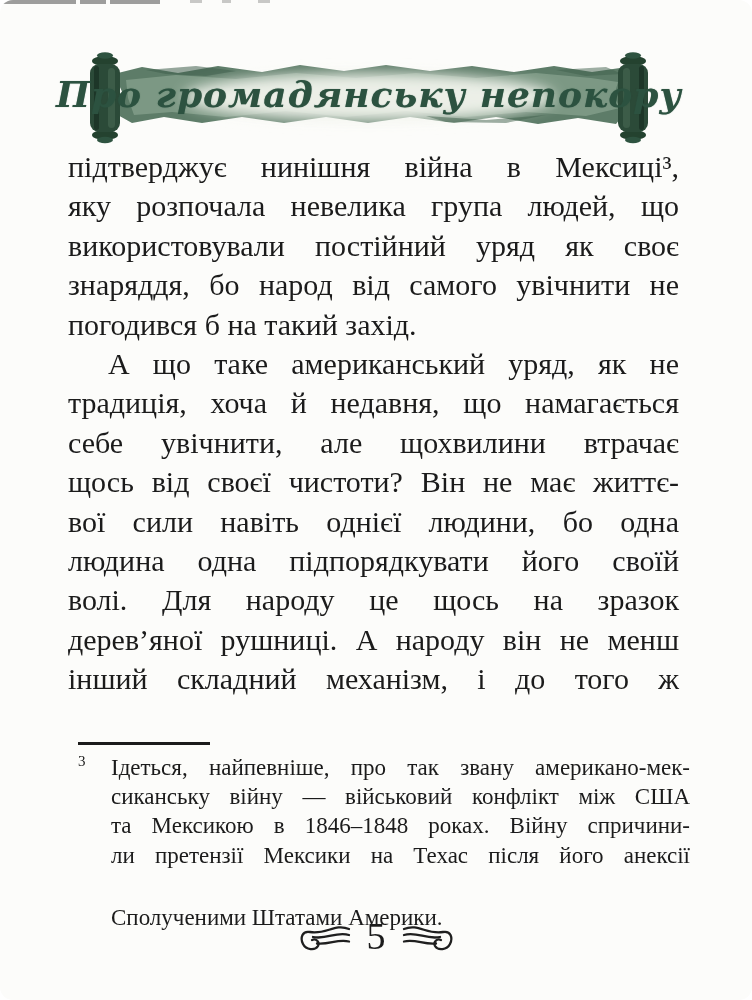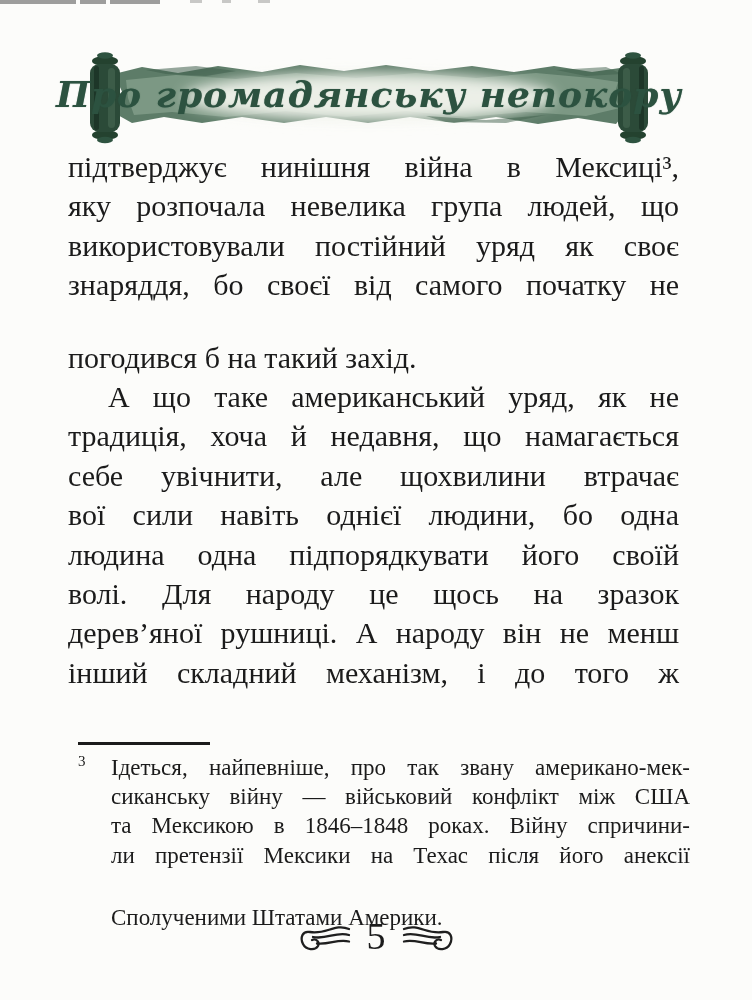--- a/index.html
+++ b/index.html
@@ -1,18 +1,18 @@
 <!DOCTYPE html>
 <html><head>
 <meta charset="utf-8">
 <style>
   html,body{margin:0;padding:0;background:#ffffff;}
   .page{
     position:relative;width:752px;height:1000px;background:#fcfcfa;
-    overflow:hidden;font-family:"Liberation Serif","DejaVu Serif",serif;color:#1b1b1b;
+    overflow:hidden;font-family:"Liberation Serif","DejaVu Serif",serif;color:#1b1b1b;border-radius:13px;
   }
   
   .art{position:absolute;top:0;height:4px;background:#4f4f4f;opacity:.55;}
   .art.dot{height:3px;opacity:.3;}
 
   
   .banner{position:absolute;left:86px;top:52px;width:566px;height:92px;}
   .banner svg{display:block;}
   .banner-title{
     position:absolute;left:48px;right:48px;top:6px;bottom:14px;
@@ -20,21 +20,21 @@
     font-family:"DejaVu Serif","Liberation Serif",serif;
     font-style:italic;font-weight:bold;font-size:36px;
     color:#2c5240;letter-spacing:1px;white-space:nowrap;
     text-shadow:0 0 1px rgba(44,82,64,.55);
   }
 
   
   .page-body{position:absolute;left:68px;top:147px;width:611px;
     font-size:30px;line-height:39.4px;}
   .bline{text-align:justify;text-align-last:justify;}
-  .bline.lastline{text-align-last:left;margin-top:33px;}
+  .bline.lastline{text-align-last:left;}
   .bline.indent{text-indent:40px;}
 
   
   .fn-rule{position:absolute;left:78px;top:742px;width:132px;height:3px;background:#1b1b1b;}
   .footnote{position:absolute;left:78px;top:753px;width:612px;
     font-size:23px;line-height:29.2px;}
   .fn-line{text-align:justify;text-align-last:justify;padding-left:33px;}
   .fn-line.first{padding-left:0;}
   .fn-line.lastline{text-align-last:left;margin-top:33px;}
   .fn-marker{display:inline-block;width:33px;font-size:15px;vertical-align:super;line-height:0;}
@@ -97,27 +97,28 @@
       </g>
     </svg>
     <div class="banner-title">Про громадянську непокору</div>
   </div>
 
   <div class="page-body">
     <div>
       <div class="bline">підтверджує нинішня війна в Мексиці³,</div>
       <div class="bline">яку розпочала невелика група людей, що</div>
       <div class="bline">використовували постійний уряд як своє</div>
-      <div class="bline">знаряддя, бо своєї від самого початку не</div>
+      <div class="bline">знаряддя, бо народ від самого увічнити не</div>
       <div class="bline lastline">погодився б на такий захід.</div>
     </div>
     <div>
       <div class="bline indent">А що таке американський уряд, як не</div>
       <div class="bline">традиція, хоча й недавня, що намагається</div>
       <div class="bline">себе увічнити, але щохвилини втрачає</div>
+      <div class="bline">щось від своєї чистоти? Він не має життє-</div>
       <div class="bline">вої сили навіть однієї людини, бо одна</div>
       <div class="bline">людина одна підпорядкувати його своїй</div>
       <div class="bline">волі. Для народу це щось на зразок</div>
       <div class="bline">дерев’яної рушниці. А народу він не менш</div>
       <div class="bline">інший складний механізм, і до того ж</div>
     </div>
   </div>
 
   <div class="fn-rule"></div>
   <div class="footnote">

